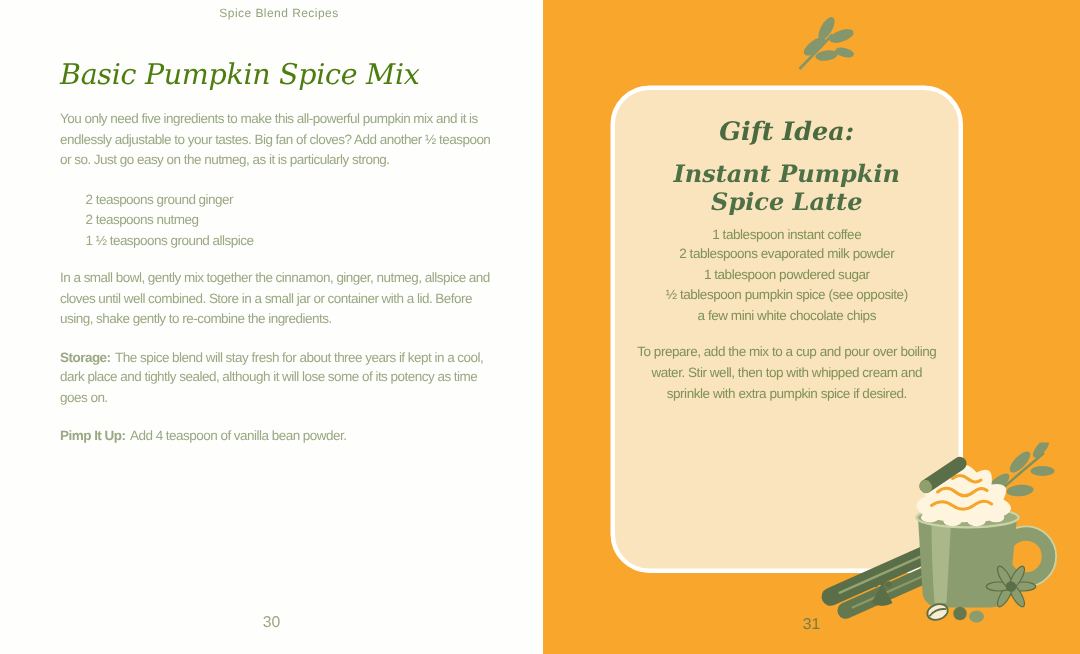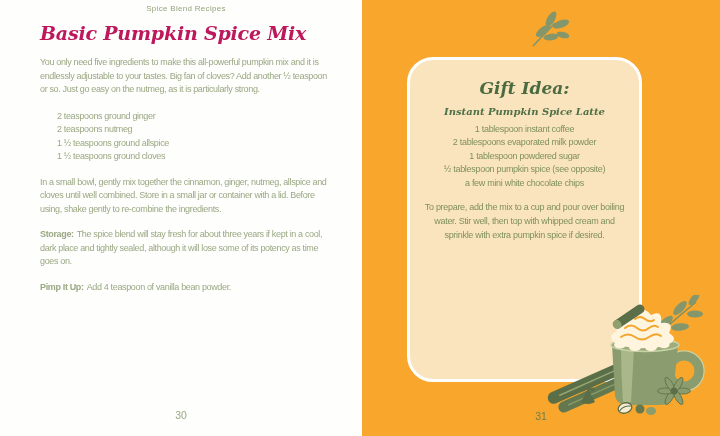--- a/index.html
+++ b/index.html
@@ -4,39 +4,39 @@
 <style>
   html,body{margin:0;padding:0;}
   body{width:720px;height:436px;display:flex;overflow:hidden;background:#fff;
        font-family:"Liberation Sans",sans-serif;}
 
   
   .page-left{width:362px;height:436px;background:#FEFEFC;position:relative;
              box-sizing:border-box;padding:0 30px 0 40px;overflow:hidden;}
   .kicker{margin-top:4px;text-align:center;font-size:8px;letter-spacing:.3px;
           color:#94A37D;}
-  .title{margin-top:9px;font-family:"DejaVu Serif",serif;font-style:italic;
-         font-weight:bold;font-size:19px;color:#be185d;letter-spacing:-.2px;}
+  .title{margin-top:26px;font-family:"DejaVu Serif",serif;font-style:italic;
+         font-weight:normal;font-size:19px;color:#4d7c0f;letter-spacing:-.2px;}
   .body-text{font-size:9px;letter-spacing:-.35px;line-height:13.5px;color:#9AA883;}
   .para{margin:12px 0 0 0;}
   .ingredients{margin:13px 0 0 17px;}
   .label{font-weight:bold;margin-right:3px;}
   .page-num-left{position:absolute;bottom:15px;left:0;right:0;text-align:center;
                  font-size:10.5px;color:#9AA883;}
 
   
   .page-right{width:358px;height:436px;background:#F8A62C;position:relative;overflow:hidden;}
   .leaf-sprig{position:absolute;left:166px;top:10px;}
   .card{position:absolute;left:45px;top:57px;width:235px;height:325px;
         background:#FAE4BE;border:3px solid #FFFFFF;border-radius:26px;
         box-sizing:border-box;text-align:center;padding:0 13px;}
   .card-title{margin-top:18px;font-family:"DejaVu Serif",serif;font-style:italic;
               font-weight:bold;font-size:17px;color:#4A6A40;}
   .card-subtitle{margin-top:8px;font-family:"DejaVu Serif",serif;font-style:italic;
-                 font-weight:bold;font-size:10px;color:#4E7046;}
+                 font-weight:bold;font-size:16px;color:#4E7046;}
   .card-text{font-size:9px;letter-spacing:-.3px;line-height:13.8px;color:#7F915B;}
   .card-intro{margin-top:19px;}
   .card-list{margin-top:6px;line-height:13.4px;}
   .card-outro{margin-top:11px;}
   .illustration{position:absolute;left:175px;top:295px;}
   .page-num-right{position:absolute;bottom:14px;left:0;right:0;text-align:center;
                   font-size:10.5px;color:#6F7F4C;}
 </style>
 </head>
 <body>
@@ -44,21 +44,20 @@
 <div class="page-left">
   <div class="kicker">Spice Blend Recipes</div>
   <div class="title">Basic Pumpkin Spice Mix</div>
 
   <div class="body-text para">You only need five ingredients to make this all-powerful pumpkin mix and it is endlessly adjustable to your tastes. Big fan of cloves? Add another ½ teaspoon or so. Just go easy on the nutmeg, as it is particularly strong.</div>
 
   <div class="body-text ingredients">
     <div>2 teaspoons ground ginger</div>
     <div>2 teaspoons nutmeg</div>
     <div>1 ½ teaspoons ground allspice</div>
-    <div>1 ½ teaspoons ground cloves</div>
   </div>
 
   <div class="body-text para">In a small bowl, gently mix together the cinnamon, ginger, nutmeg, allspice and cloves until well combined. Store in a small jar or container with a lid. Before using, shake gently to re-combine the ingredients.</div>
 
   <div class="body-text para"><span class="label">Storage:</span><span>The spice blend will stay fresh for about three years if kept in a cool, dark place and tightly sealed, although it will lose some of its potency as time goes on.</span></div>
 
   <div class="body-text para"><span class="label">Pimp It Up:</span><span>Add 4 teaspoon of vanilla bean powder.</span></div>
 
 
   <div class="page-num-left">30</div>

